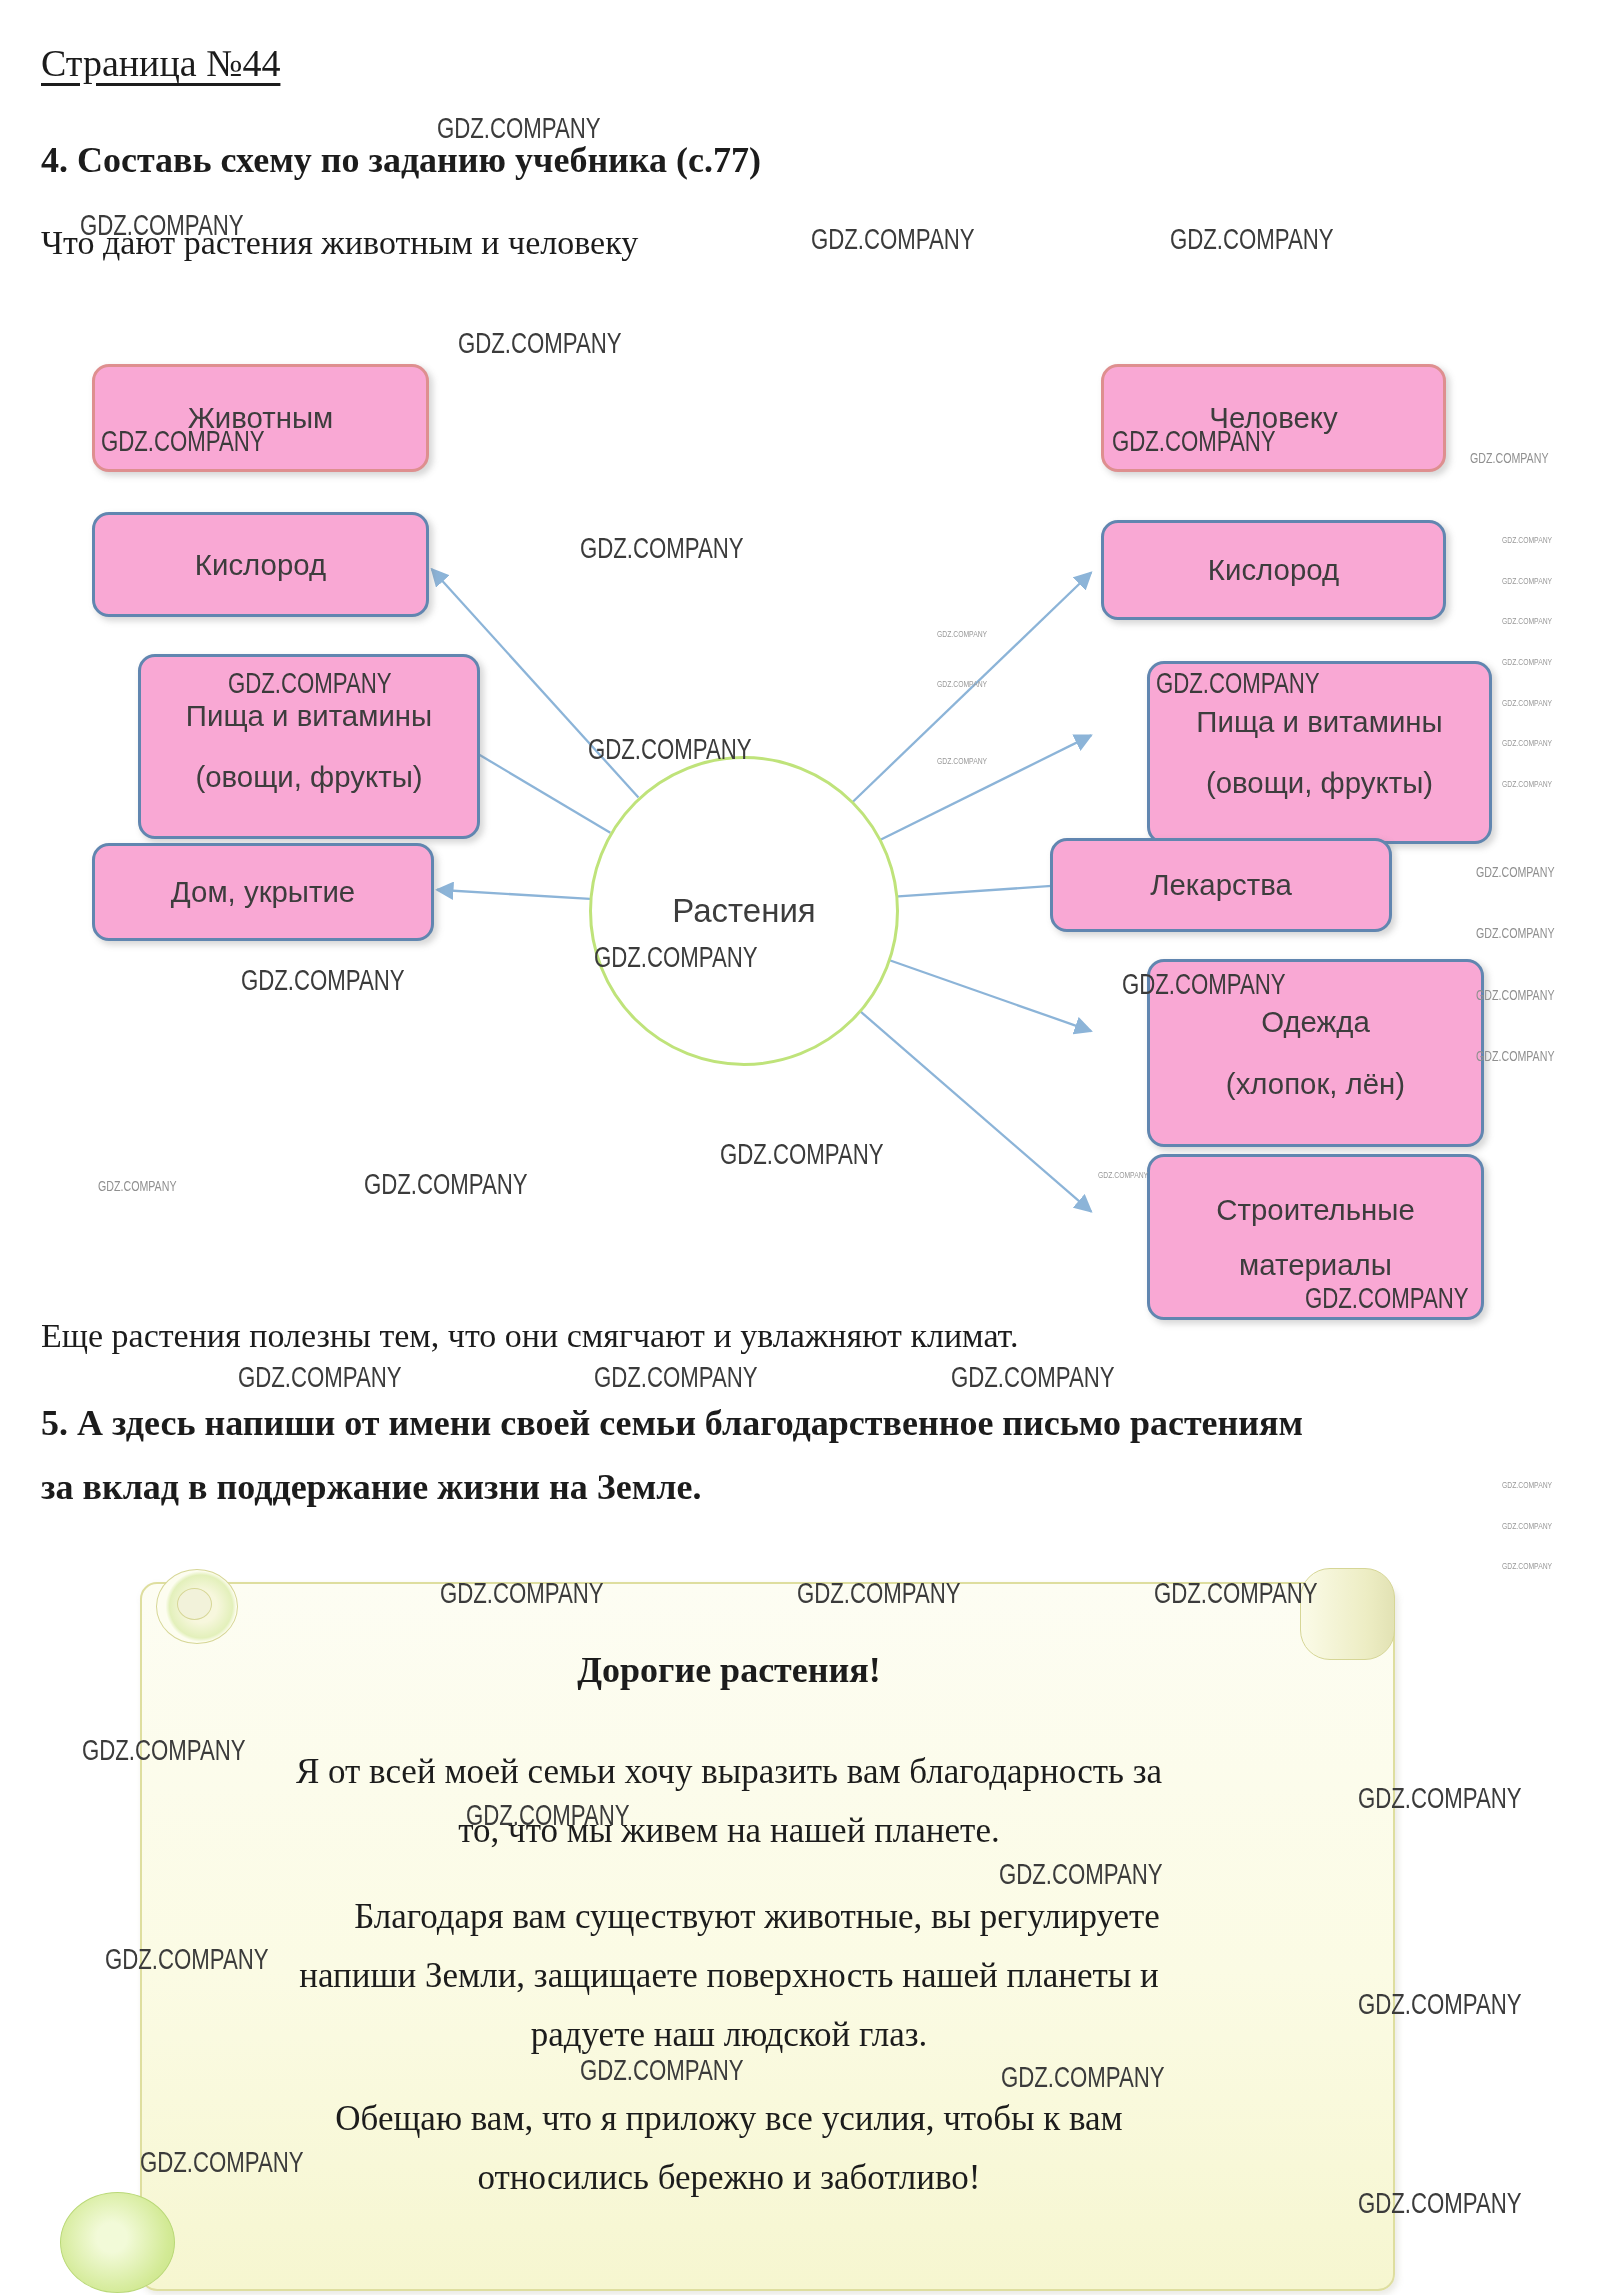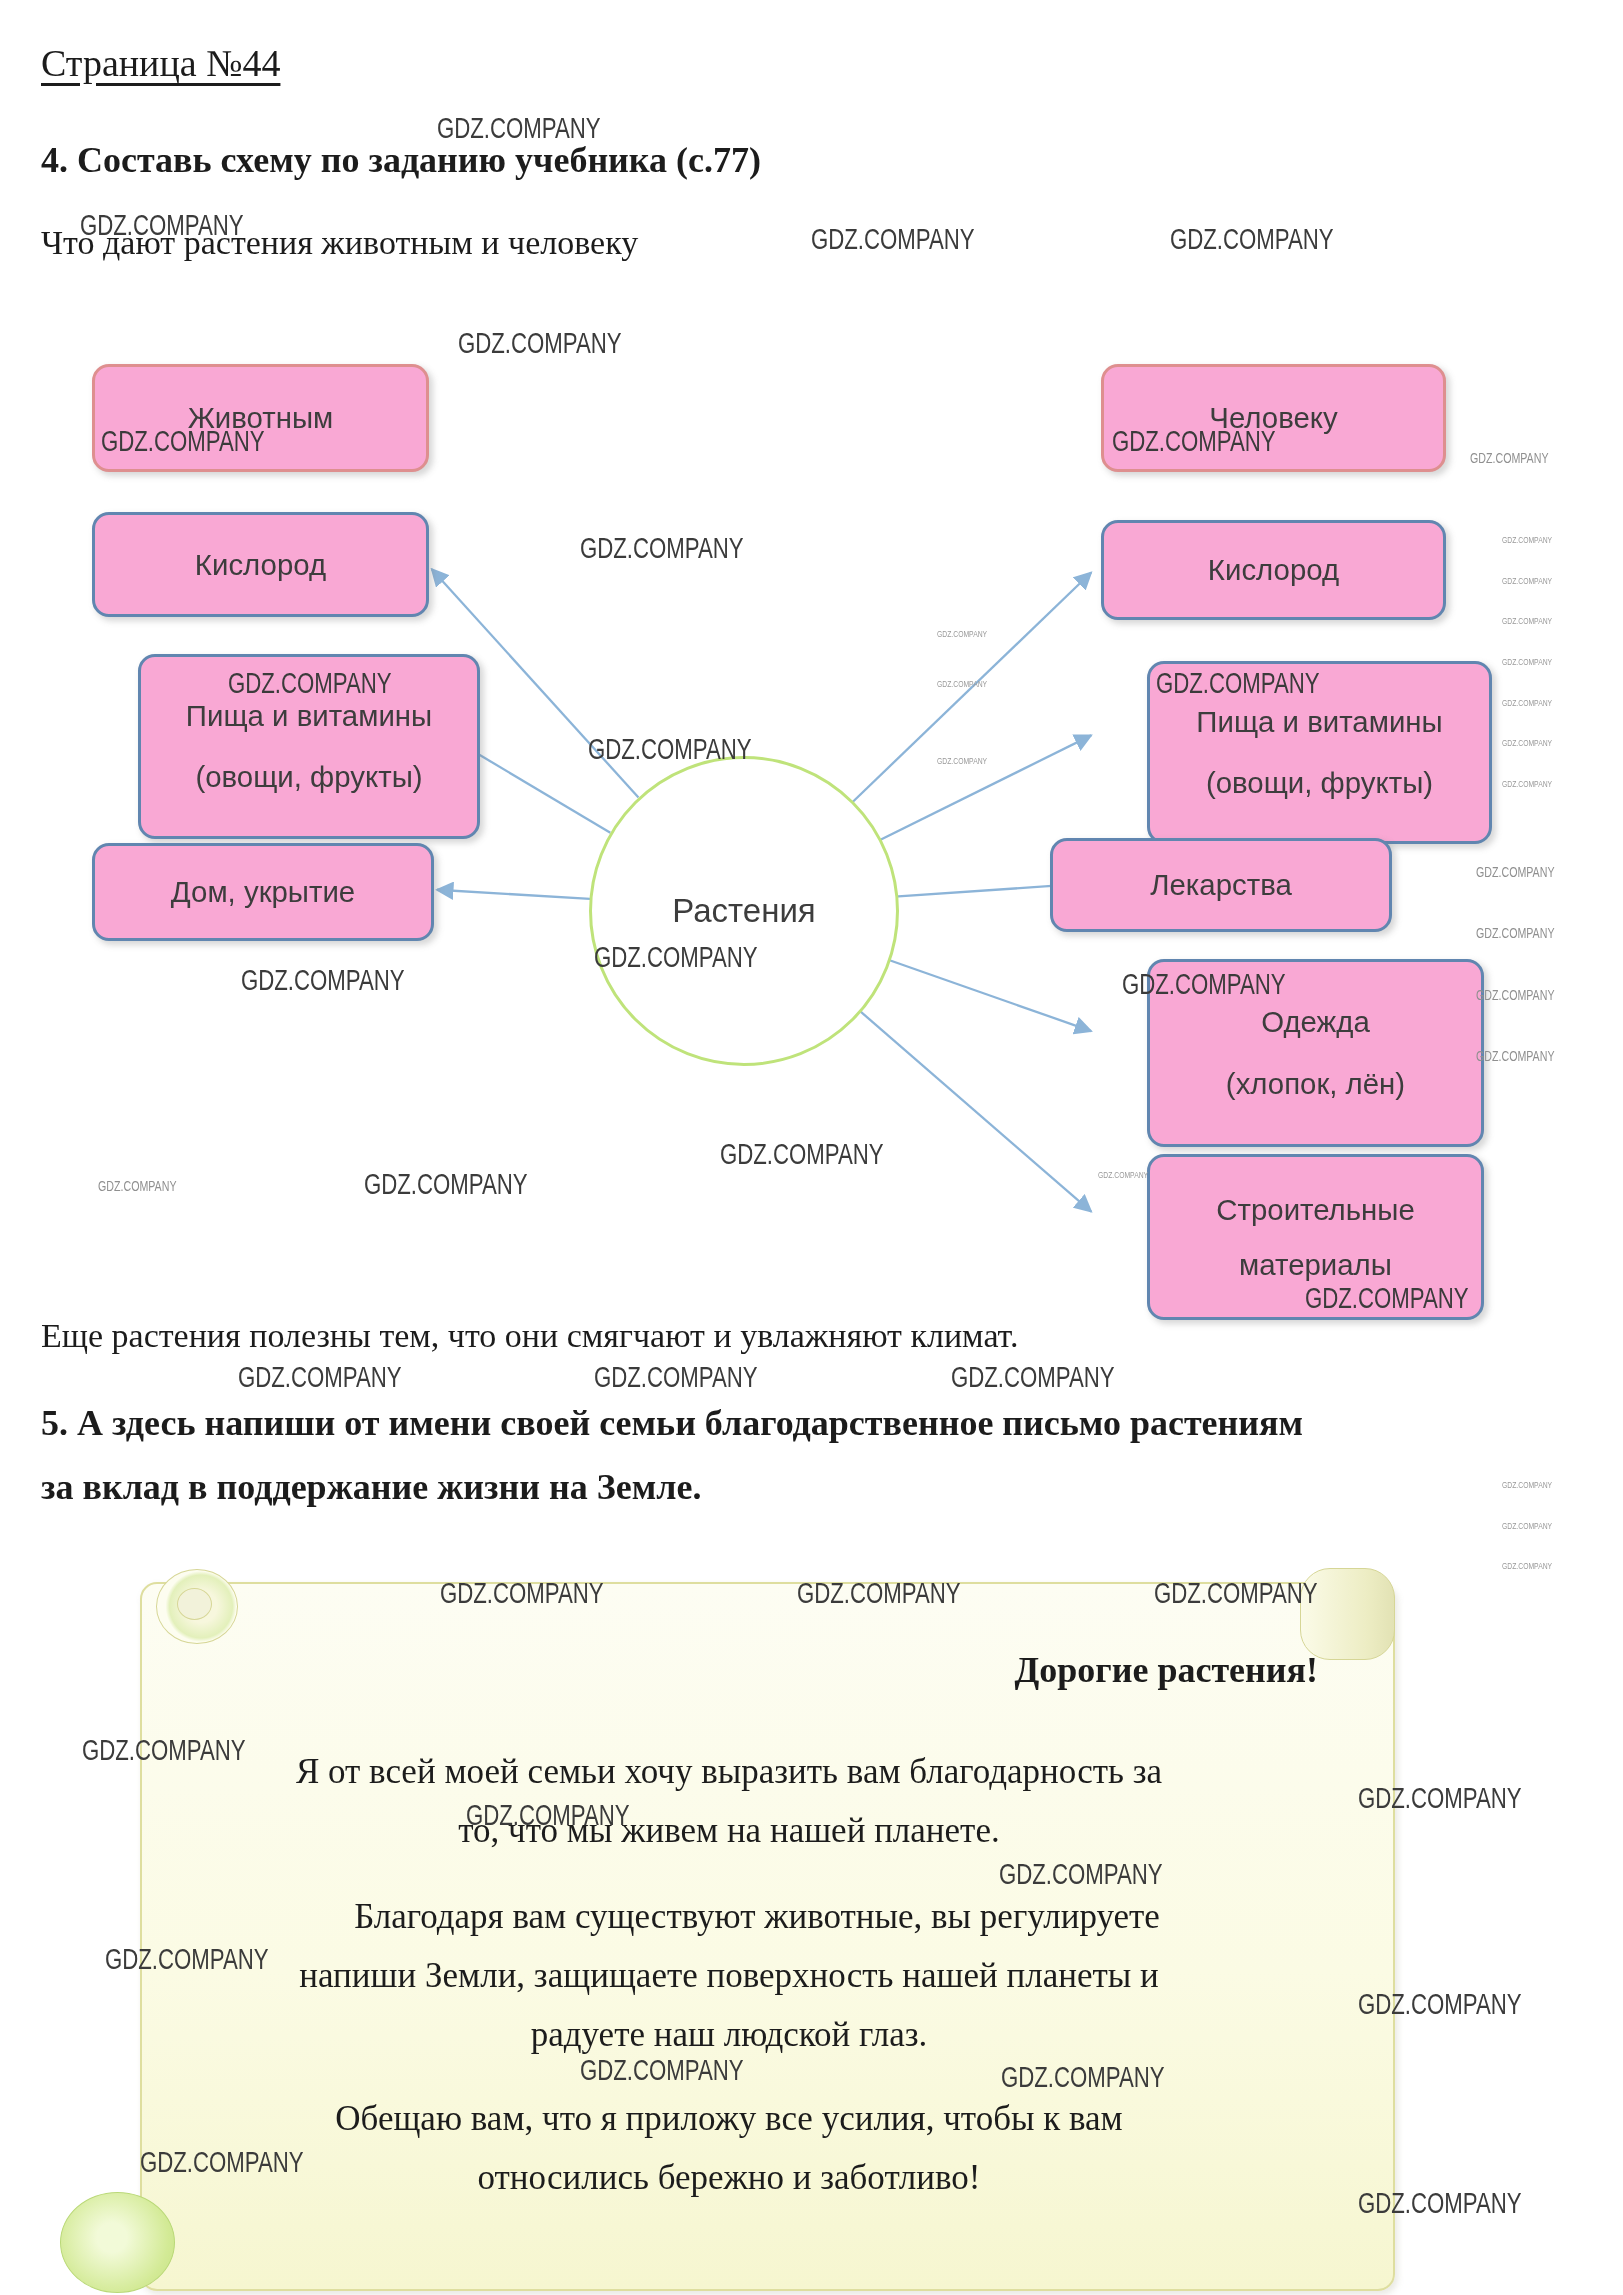--- a/index.html
+++ b/index.html
@@ -55,21 +55,21 @@
     position:absolute; left:1300px; top:1568px; width:93px; height:90px;
     background:linear-gradient(90deg,#fbfbe8 0%, #ededc4 70%, #e2e2b4 100%);
     border:1.3px solid #d6d696; border-radius:30px; z-index:2;
   }
   .curl-bl {
     position:absolute; left:60px; top:2192px; width:113px; height:99px; border-radius:50%;
     background:radial-gradient(circle at 45% 45%, #f2fad8 18%, #d3ea96 68%, #c3e07f 100%);
     border:1.3px solid #b9d877; z-index:2;
   }
   .letter-title {
-    position:absolute; left:140px; top:1649px; width:1178px; text-align:right;
+    position:absolute; left:140px; top:1649px; width:1178px; text-align:center;
     font-size:36px; font-weight:bold; z-index:3;
   }
   .letter-line {
     position:absolute; left:140px; width:1178px; height:59px; text-align:center;
     font-size:35px; line-height:59px; z-index:3; white-space:nowrap;
   }
 
   
   #watermarks { position:absolute; left:0; top:0; width:1623px; height:2295px; z-index:5; pointer-events:none; }
   .wm {

